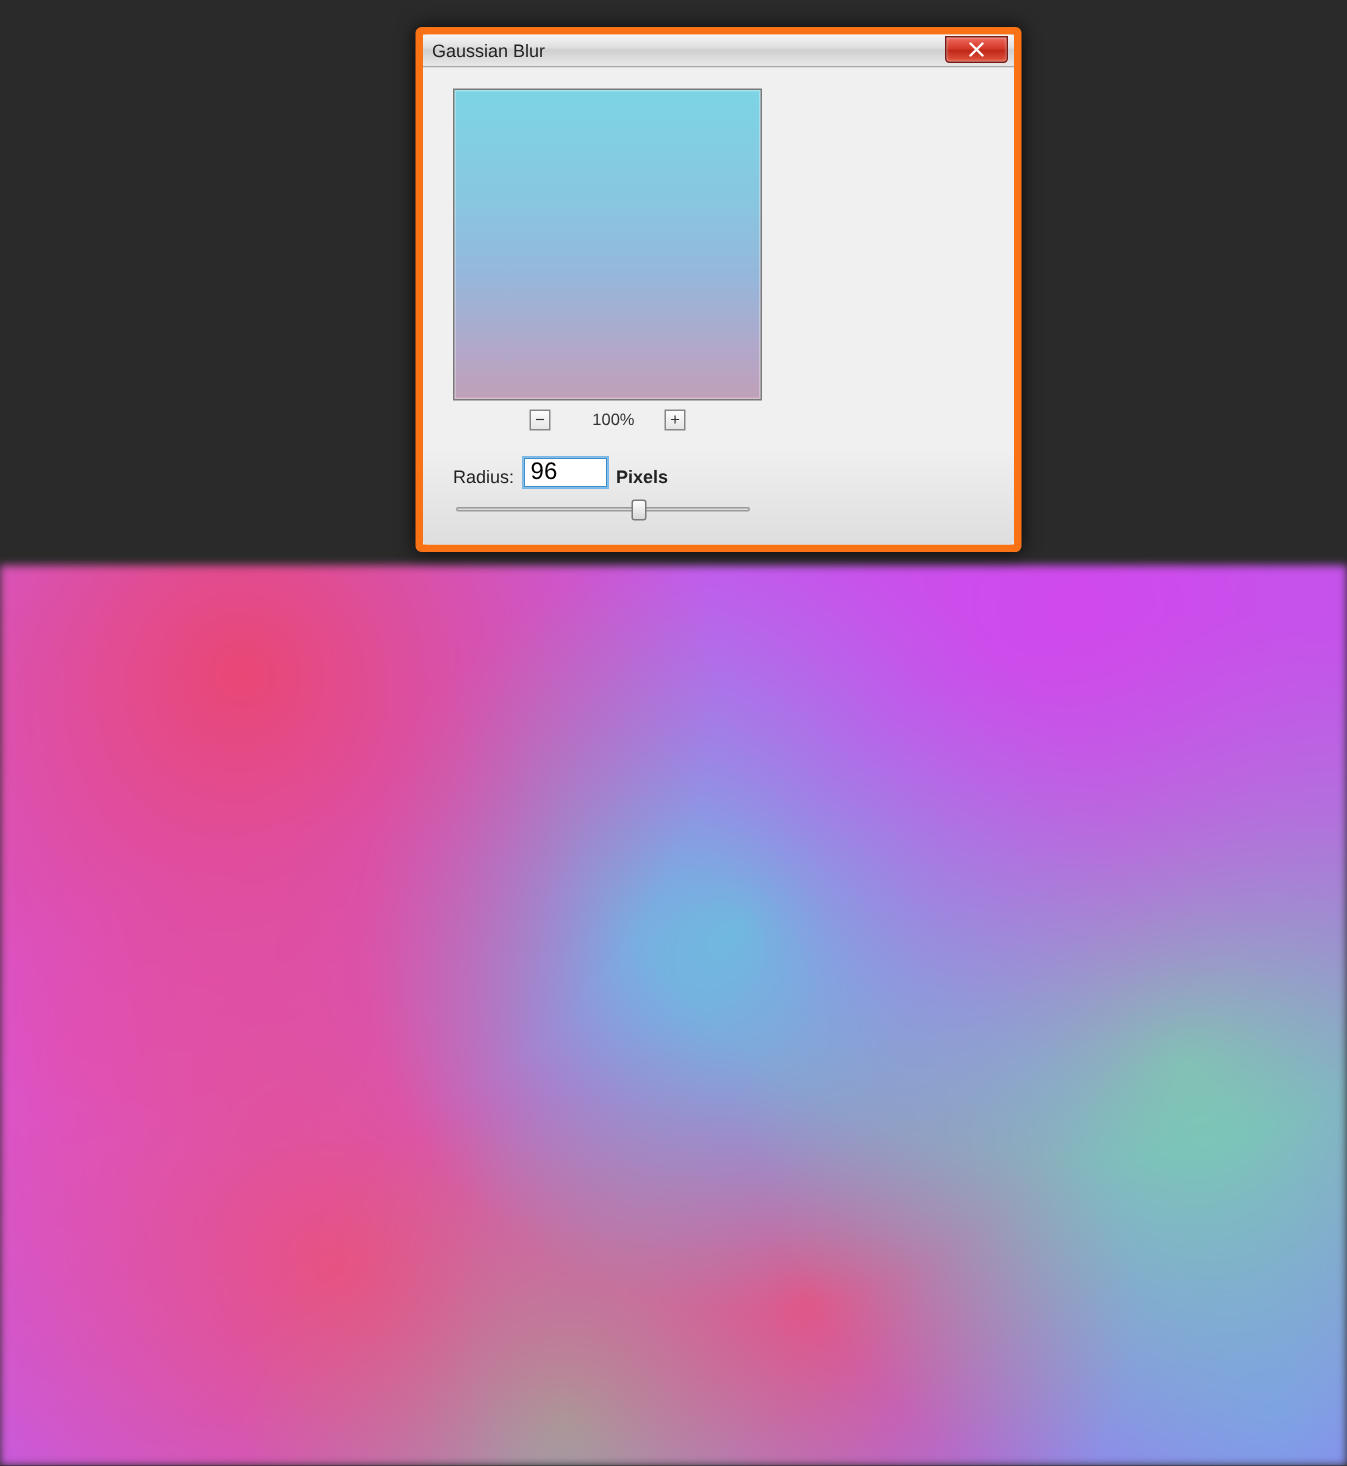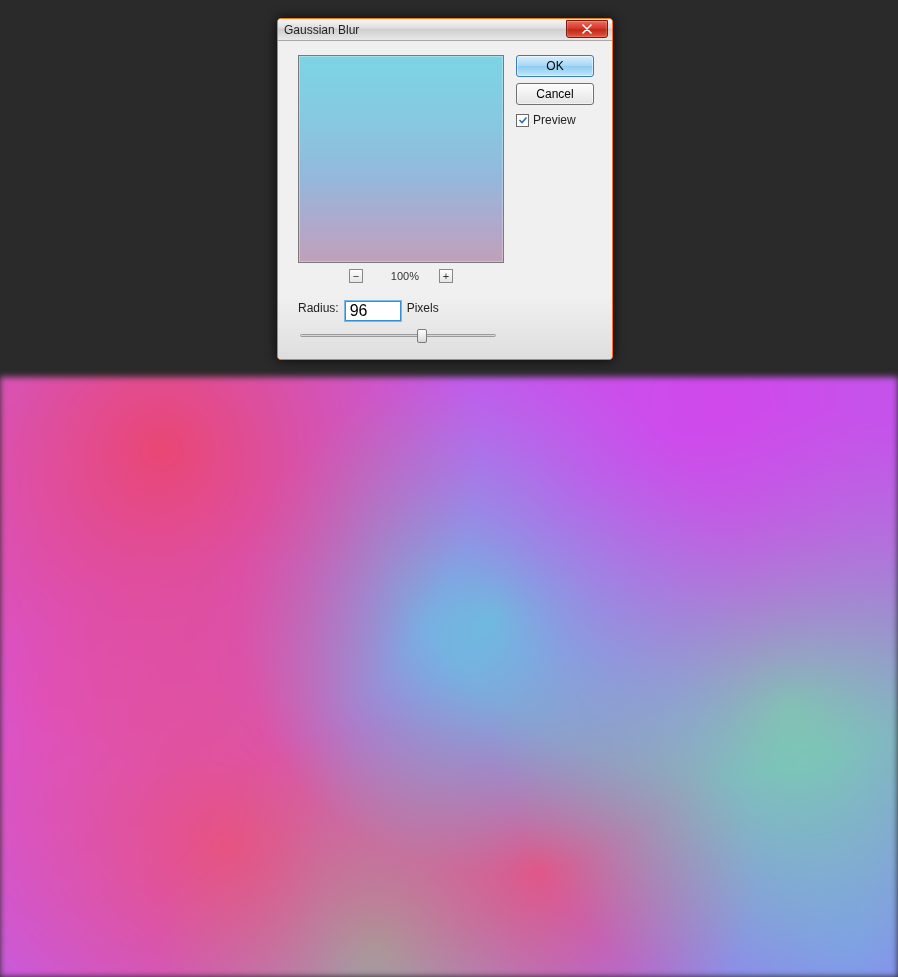--- a/index.html
+++ b/index.html
@@ -32,23 +32,23 @@
       radial-gradient(circle at 95% 95%, rgba(120,160,240,0.85) 0%, rgba(120,160,240,0) 40%),
       linear-gradient(135deg, #c85cf0, #b060e8);
     filter: blur(3px);
   }
 
   
   .dialog {
     position: absolute;
     left: 277px;
     top: 18px;
-    width: 336px;
+    width: 404px;
     background: #ececec;
-    border: 1px solid #f97316;
+    border: 5px solid #f97316;
     border-radius: 4px;
     box-shadow: 0 0 12px rgba(0,0,0,0.8), inset 0 0 0 1px rgba(255,255,255,0.2);
   }
 
   .titlebar {
     height: 22px;
     background: linear-gradient(to bottom, #f7f7f7 0%, #e0e0e0 40%, #cfcfcf 50%, #e8e8e8 100%);
     border-top-left-radius: 3px;
     border-top-right-radius: 3px;
     display: flex;
@@ -117,36 +117,36 @@
     justify-content: center;
     font-size: 11px;
     line-height: 1;
     color: #333;
     cursor: pointer;
   }
   .zoom-text { font-size: 11px; color: #333; min-width: 36px; text-align: right; }
 
   .radius-row {
     display: flex;
-    align-items: flex-start;
+    align-items: flex-end;
     gap: 6px;
     margin-bottom: 8px;
   }
   .radius-label { font-size: 12px; color: #222; }
   .radius-input {
     width: 56px;
     height: 20px;
     border: 1px solid #3a8ed0;
     background: #fff;
     padding: 1px 4px;
     font-size: 16px;
     outline: 1px solid #7ab9e6;
     outline-offset: 0;
   }
-  .radius-unit { font-size: 12px; color: #222; }
+  .radius-unit { font-size: 12px; color: #222; font-weight: bold; }
 
   .slider-track {
     position: relative;
     width: 196px;
     height: 14px;
     margin-left: 2px;
   }
   .slider-line {
     position: absolute;
     top: 5px;
@@ -243,30 +243,14 @@
         <input class="radius-input" type="text" value="96" style="">
         <span class="radius-unit">Pixels</span>
       </div>
 
       <div class="slider-track">
         <div class="slider-line"></div>
         <div class="slider-thumb"></div>
       </div>
     </div>
 
-    <div class="right-col">
-      <div class="dlg-btn primary">
-        <span>OK</span>
-      </div>
-      <div class="dlg-btn">
-        <span>Cancel</span>
-      </div>
-      <div class="preview-check-row">
-        <div class="preview-check">
-          <svg width="10" height="10" viewBox="0 0 10 10">
-            <path d="M1.5 5 L4 7.5 L8.5 2.5" stroke="#2a6db0" stroke-width="1.6" fill="none"></path>
-          </svg>
-        </div>
-        <span class="preview-check-label">Preview</span>
-      </div>
-    </div>
   </div>
 </div>
 
 </body></html>

